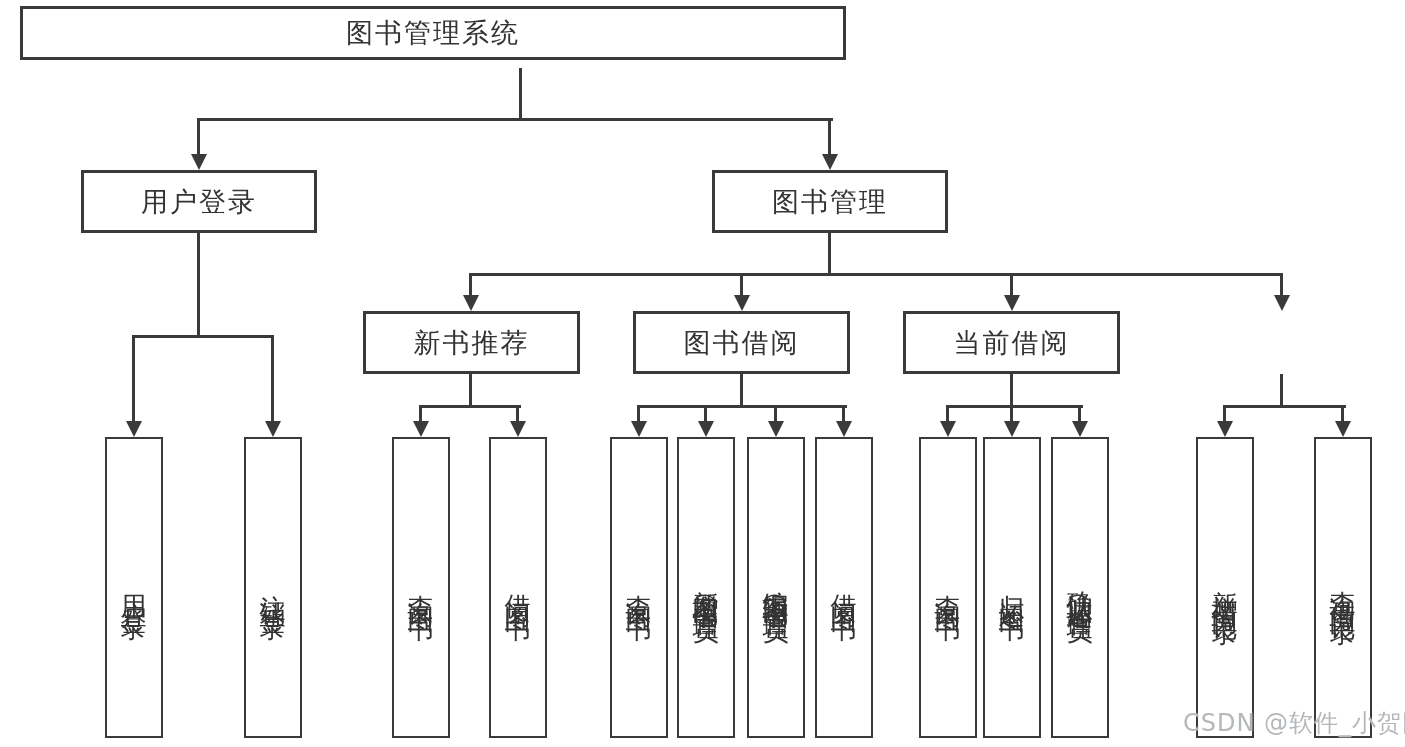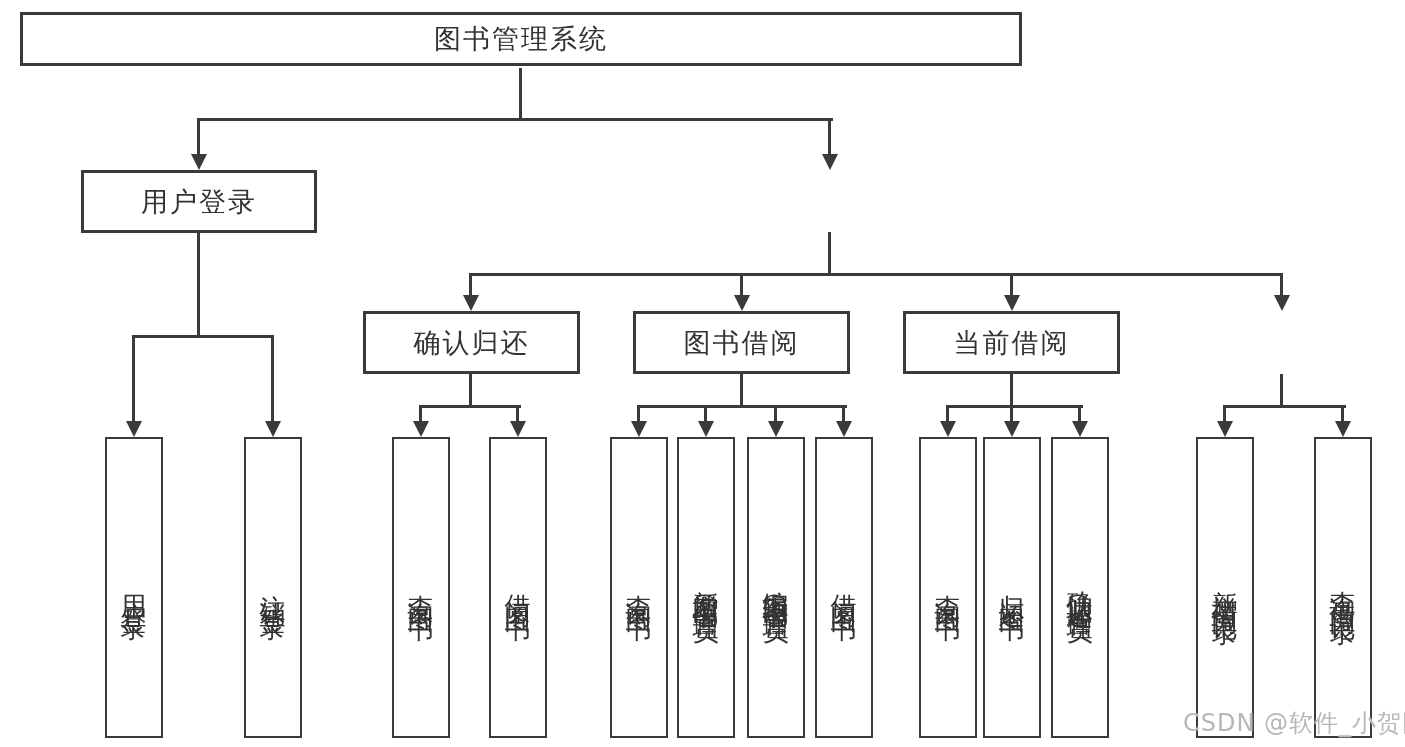--- a/index.html
+++ b/index.html
@@ -63,33 +63,36 @@
     letter-spacing: 1px;
     text-shadow: 0 0 2px #ffffff;
     white-space: nowrap;
   }
 </style>
 </head>
 <body>
 
 <div class="stage">
 
-  <div class="box" style="left:20px; top:12px; width:1002px; height:54px;">
+  <div class="box" style="left:20px; top:6px; width:826px; height:54px;">
     <span>图书管理系统</span>
   </div>
 
   <div class="vline" style="left:519px; top:68px; height:50px;"></div>
   <div class="hline" style="left:197px; top:118px; width:636px;"></div>
   <div class="vline" style="left:197px; top:118px; height:38px;"></div>
   <div class="arrow" style="left:191px; top:154px;"></div>
   <div class="vline" style="left:828px; top:118px; height:38px;"></div>
   <div class="arrow" style="left:822px; top:154px;"></div>
 
   <div class="box" style="left:81px; top:170px; width:236px; height:63px;">
     <span>用户登录</span>
+  </div>
+  <div class="box" style="left:712px; top:170px; width:236px; height:63px;">
+    <span>图书管理</span>
   </div>
 
   <div class="vline" style="left:197px; top:232px; height:106px;"></div>
   <div class="hline" style="left:132px; top:335px; width:142px;"></div>
   <div class="vline" style="left:132px; top:335px; height:88px;"></div>
   <div class="arrow" style="left:126px; top:421px;"></div>
   <div class="vline" style="left:271px; top:335px; height:88px;"></div>
   <div class="arrow" style="left:265px; top:421px;"></div>
 
   <div class="vline" style="left:828px; top:232px; height:44px;"></div>
@@ -97,21 +100,21 @@
   <div class="vline" style="left:469px; top:273px; height:24px;"></div>
   <div class="arrow" style="left:463px; top:295px;"></div>
   <div class="vline" style="left:740px; top:273px; height:24px;"></div>
   <div class="arrow" style="left:734px; top:295px;"></div>
   <div class="vline" style="left:1010px; top:273px; height:24px;"></div>
   <div class="arrow" style="left:1004px; top:295px;"></div>
   <div class="vline" style="left:1280px; top:273px; height:24px;"></div>
   <div class="arrow" style="left:1274px; top:295px;"></div>
 
   <div class="box" style="left:363px; top:311px; width:217px; height:63px;">
-    <span>确认归还</span>
+    <span>新书推荐</span>
   </div>
   <div class="box" style="left:903px; top:311px; width:217px; height:63px;">
     <span>当前借阅</span>
   </div>
   <div class="box" style="left:633px; top:311px; width:217px; height:63px;">
     <span>图书借阅</span>
   </div>
 
   <div class="vline" style="left:469px; top:374px; height:34px;"></div>
   <div class="hline" style="left:419px; top:405px; width:102px;"></div>

